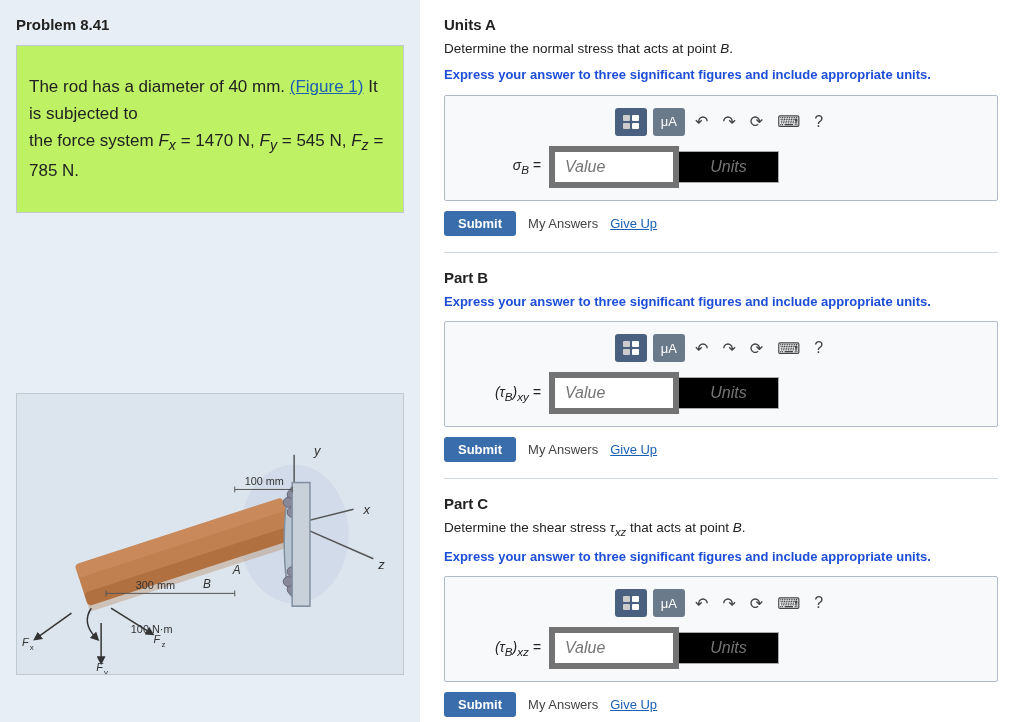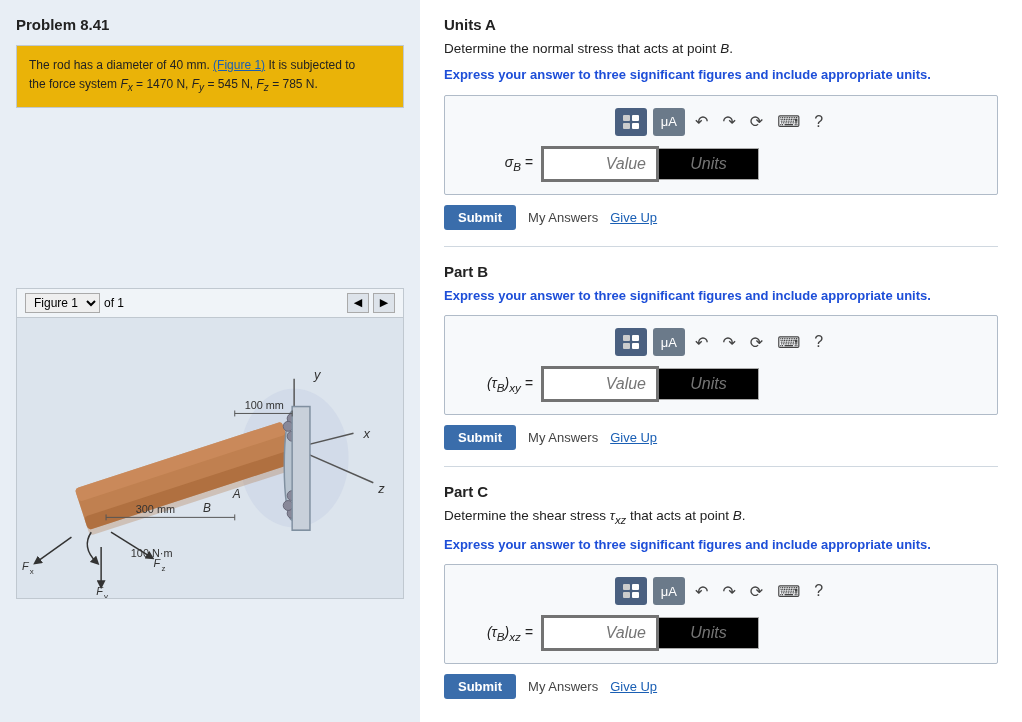--- a/index.html
+++ b/index.html
@@ -20,24 +20,24 @@
       padding: 16px;
       flex-shrink: 0;
     }
     .problem-title {
       font-size: 15px;
       font-weight: bold;
       margin-bottom: 12px;
       color: #222;
     }
     .problem-statement {
-      background: #eab308;
+      background: #bef264;
       border: 1px solid #c0c8d0;
-      padding: 10px 12px;
-      font-size: 12px;
+      padding: 27px 12px;
+      font-size: 17px;
       line-height: 1.6;
       color: #222;
       margin-bottom: 12px;
     }
     .underline { text-decoration: underline; color: #1a5fb4; cursor: pointer; }
 
     
     .figure-container {
       background: #fff;
       border: 1px solid #c0c8d0;
@@ -101,21 +101,21 @@
     .part-instruction {
       font-size: 13px;
       font-weight: bold;
       color: #1d4ed8;
       margin-bottom: 10px;
       line-height: 1.5;
     }
     .answer-box {
       border: 1px solid #b0bbc8;
       background: #f7f9fb;
-      padding: 12px 8px;
+      padding: 12px 16px;
       margin-bottom: 4px;
       border-radius: 2px;
     }
     .toolbar {
       display: flex;
       align-items: center;
       gap: 6px;
       margin-bottom: 10px;
       justify-content: center;
     }
@@ -153,27 +153,27 @@
     .input-label {
       font-size: 14px;
       color: #222;
       margin-right: 8px;
       font-style: italic;
       white-space: nowrap;
       min-width: 80px;
       text-align: right;
     }
     .value-input {
-      border: 3px solid #737373;
+      border: 6px solid #737373;
       padding: 6px 10px;
       font-size: 16px;
       font-style: italic;
       color: #999;
-      width: 118px;
-      text-align: right;
+      width: 130px;
+      text-align: left;
       background: #fff;
     }
     .units-input {
       border: 1px solid #aaa;
       border-left: none;
       padding: 6px 10px;
       font-size: 16px;
       font-style: italic;
       color: #999;
       width: 100px;
@@ -226,29 +226,20 @@
 
 <div class="left-panel">
   <div class="problem-title">Problem 8.41</div>
   <div class="problem-statement">
     <span>The rod has a diameter of 40 mm.</span>
     <span class="underline">(Figure 1)</span>
     <span> It is subjected to<br>the force system <em>F<sub>x</sub></em> = 1470 N, <em>F<sub>y</sub></em> = 545 N, <em>F<sub>z</sub></em> = 785 N.</span>
   </div>
 
   <div class="figure-container">
-    <div class="figure-header">
-      <select class="figure-select">
-        <option>Figure 1</option>
-      </select>
-      <span style="font-size:12px;">of 1</span>
-      <div style="flex:1"></div>
-      <button class="figure-nav-btn">◀</button>
-      <button class="figure-nav-btn">▶</button>
-    </div>
     <div class="figure-body">
       <svg class="figure-svg" viewBox="0 0 390 280">
 
         <rect width="390" height="280" fill="#dce4ed"></rect>
 
         <ellipse cx="280" cy="140" rx="55" ry="70" fill="rgba(200,210,230,0.5)"></ellipse>
 
         <text x="300" y="60" font-size="13" font-style="italic" fill="#333">y</text>
         <text x="350" y="120" font-size="13" font-style="italic" fill="#333">x</text>
         <text x="365" y="175" font-size="13" font-style="italic" fill="#333">z</text>

